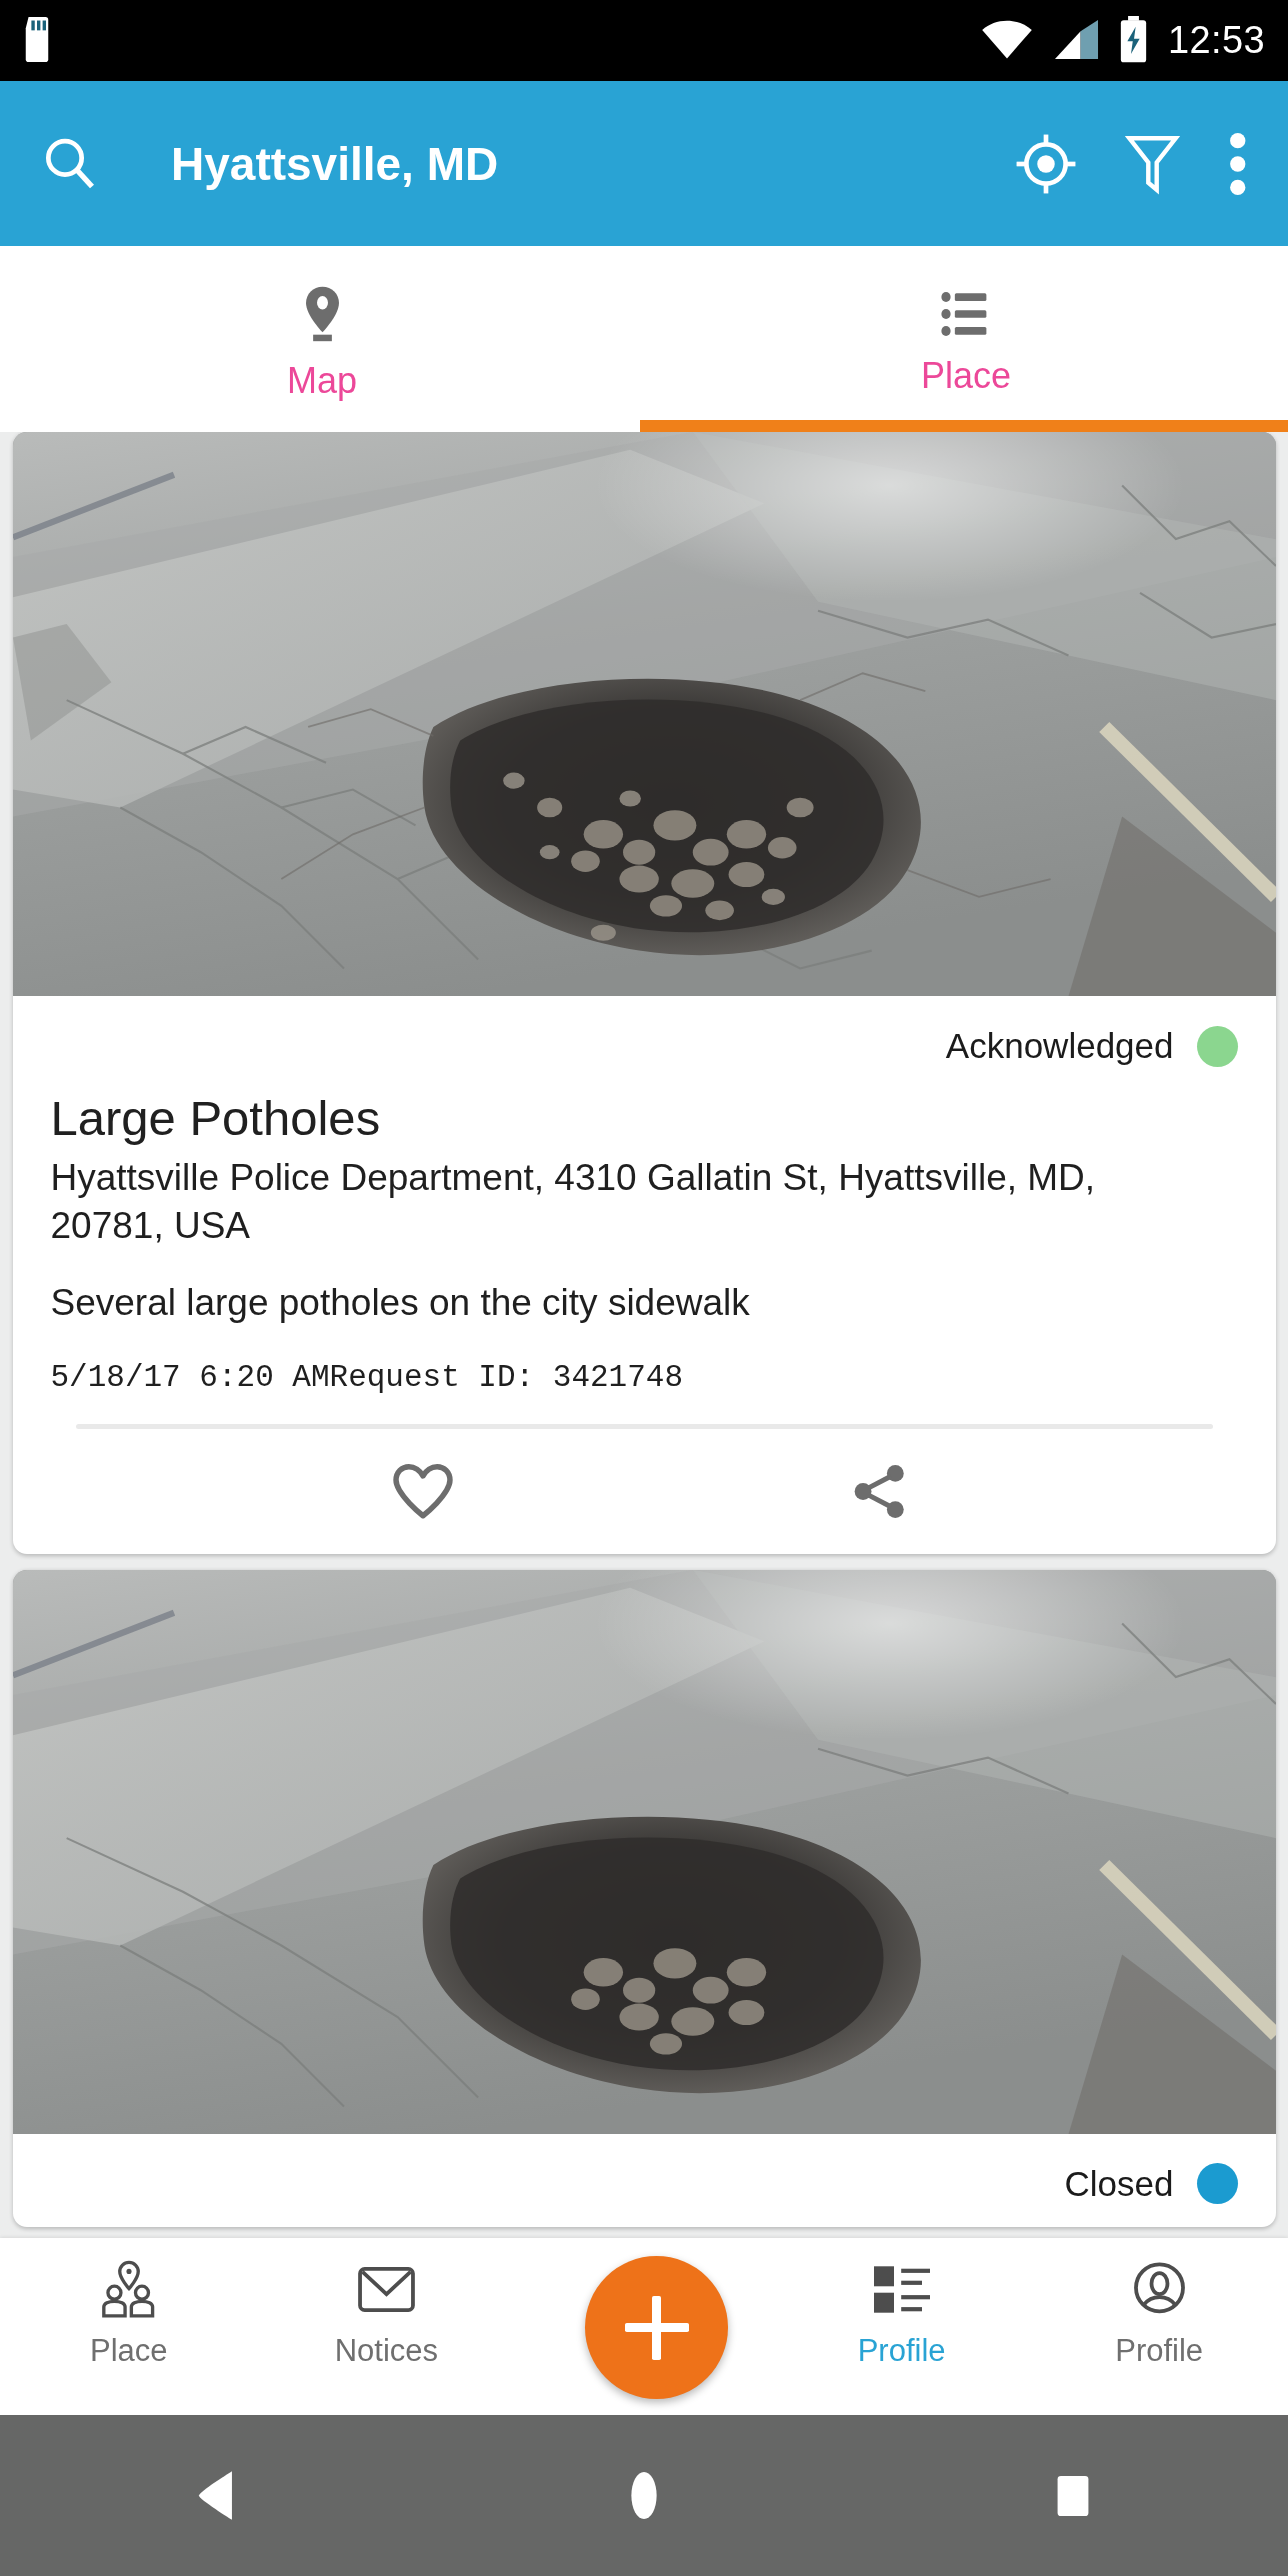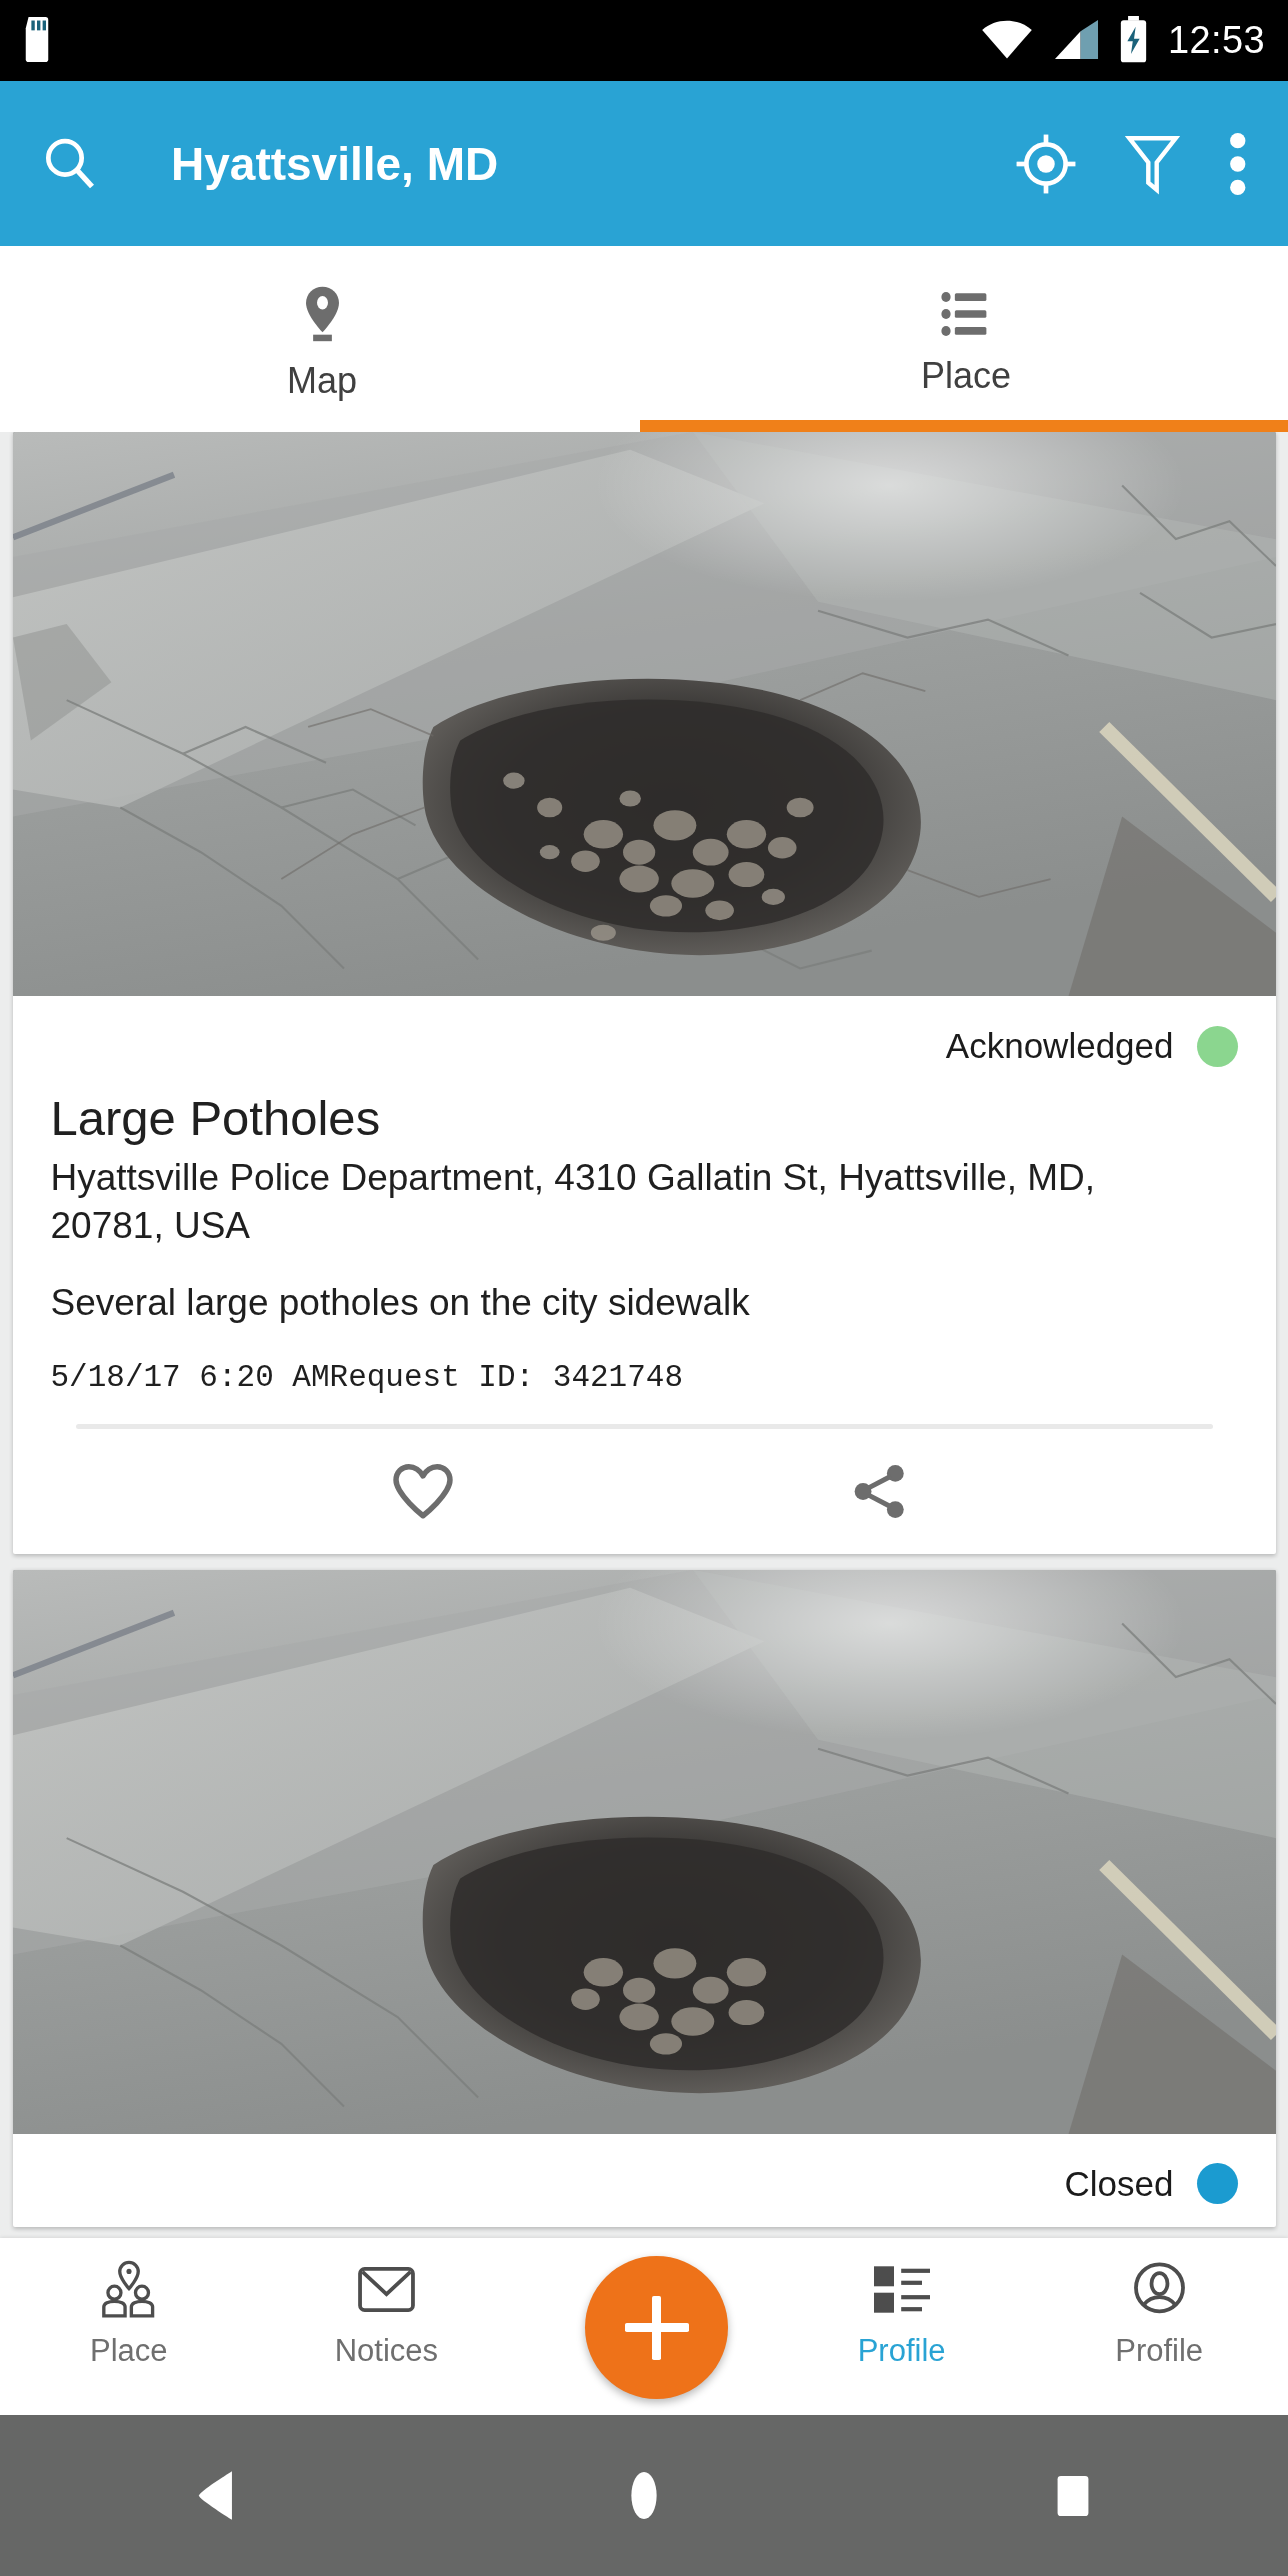--- a/index.html
+++ b/index.html
@@ -34,34 +34,34 @@
 
   
   .tabs {
     position: absolute; top: 246px; left: 0; width: 1288px; height: 186px;
     background: #fff; display: flex;
   }
   .tab {
     flex: 1; display: flex; flex-direction: column; align-items: center;
     justify-content: center; gap: 14.3px; position: relative; padding-top: 9px;
   }
-  .tab-label { font-size: 36px; color: #404040; }
+  .tab-label { font-size: 36px; color: #ec4899; }
   .tab-indicator {
     position: absolute; bottom: 0; height: 11.6px; background: #f08019;
     left: 640px; width: 648px;
   }
 
   
   .list {
     position: absolute; top: 432px; left: 0; width: 1288px; height: 1806px;
     background: #eceded; overflow: hidden;
   }
   .card {
     position: relative; margin: 0 12.5px 16px 12.5px; background: #fff;
-    border-radius: 2px; box-shadow: 0 1.8px 4.5px rgba(0,0,0,0.22);
+    border-radius: 14px; box-shadow: 0 1.8px 4.5px rgba(0,0,0,0.22);
     overflow: hidden;
   }
 
   
   .photo { position: relative; width: 100%; height: 564px; overflow: hidden; background: #8d8f8e; }
   .photo svg { display: block; width: 100%; height: 100%; }
 
   .card-body { padding: 7.2px 38px 0 38px; }
   .status-row {
     display: flex; align-items: center; justify-content: flex-end;

